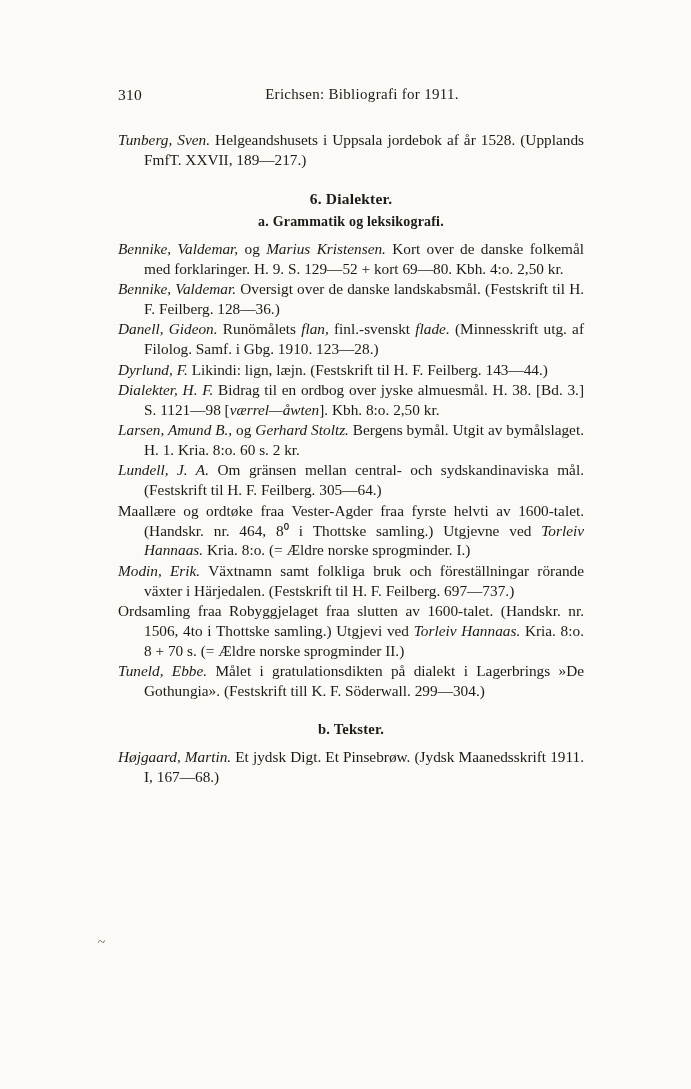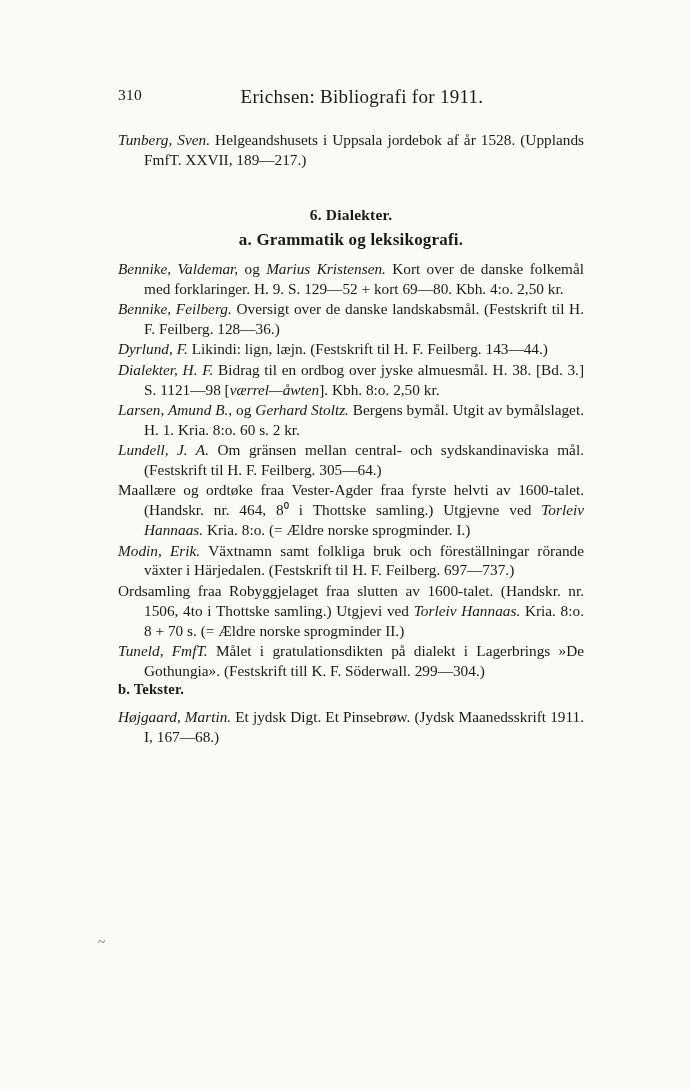--- a/index.html
+++ b/index.html
@@ -39,21 +39,21 @@
     top: 0;
     font-size: 15.5px;
     letter-spacing: 0.3px;
   }
   .running-title {
     position: absolute;
     left: 0;
     top: 0;
     width: 466px;
     text-align: center;
-    font-size: 19px;
+    font-size: 15px;
     letter-spacing: 0.3px;
     padding-left: 22px;
     box-sizing: border-box;
   }
   .entry {
     font-size: 15.3px;
     line-height: 1.30;
     margin-bottom: 0.5px;
     text-indent: 0;
     padding-left: 26px;
@@ -64,35 +64,37 @@
   .entry .hang {
     margin-left: -26px;
   }
   .it {
     font-style: italic;
   }
   .sec {
     text-align: center;
     font-weight: bold;
     font-size: 15.5px;
-    margin-top: 36px;
+    margin-top: 20px;
     margin-bottom: 6px;
     letter-spacing: 0.2px;
   }
   .subsec {
     text-align: center;
     font-weight: bold;
-    font-size: 17px;
+    font-size: 14px;
     margin-top: 2px;
     margin-bottom: 9px;
     letter-spacing: 0.2px;
   }
   .subsec2 {
+    text-align: center;
     font-weight: bold;
     font-size: 14.6px;
+    margin-top: 20px;
     margin-bottom: 9px;
     letter-spacing: 0.2px;
   }
   .tick {
     position: absolute;
     left: 98px;
     top: 934px;
     font-size: 13px;
     color: #4a4740;
   }
@@ -110,29 +112,30 @@
 
     <div>
         <div class="entry"><span class="it hang">Tunberg, Sven.</span><span>  Helgeandshusets i Uppsala jordebok af år 1528. (Upplands FmfT. XXVII, 189—217.)</span></div>
       </div>
 
     <div class="sec">6.  Dialekter.</div>
     <div class="subsec">a.  Grammatik og leksikografi.</div>
 
     <div>
         <div class="entry"><span class="it hang">Bennike, Valdemar,</span><span> og </span><span class="it">Marius Kristensen.</span><span>  Kort over de danske folkemål med forklaringer.  H. 9.  S. 129—52 + kort 69—80.  Kbh.  4:o.  2,50 kr.</span></div>
-        <div class="entry"><span class="it hang">Bennike, Feilberg.</span><span>  Oversigt over de danske landskabsmål.  (Festskrift til H. F. Feilberg.  128—36.)</span></div>
+        <div class="entry"><span class="it hang">Bennike, Valdemar.</span><span>  Oversigt over de danske landskabsmål.  (Festskrift til H. F. Feilberg.  128—36.)</span></div>
+        <div class="entry"><span class="it hang">Danell, Gideon.</span><span>  Runömålets </span><span class="it">flan,</span><span> finl.-svenskt </span><span class="it">flade.</span><span>  (Minnesskrift utg. af Filolog. Samf. i Gbg. 1910.  123—28.)</span></div>
         <div class="entry"><span class="it hang">Dyrlund, F.</span><span>  Likindi: lign, læjn.  (Festskrift til H. F. Feilberg. 143—44.)</span></div>
         <div class="entry"><span class="it hang">Dialekter, H. F.</span><span>  Bidrag til en ordbog over jyske almuesmål.  H. 38.  [Bd. 3.]  S. 1121—98 [</span><span class="it">værrel—åwten</span><span>].  Kbh. 8:o. 2,50 kr.</span></div>
         <div class="entry"><span class="it hang">Larsen, Amund B.,</span><span> og </span><span class="it">Gerhard Stoltz.</span><span>  Bergens bymål.  Utgit av bymålslaget.  H. 1.  Kria.  8:o.  60 s.  2 kr.</span></div>
         <div class="entry"><span class="it hang">Lundell, J. A.</span><span>  Om gränsen mellan central- och sydskandinaviska mål.  (Festskrift til H. F. Feilberg.  305—64.)</span></div>
         <div class="entry"><span class="hang">Maallære og ordtøke fraa Vester-Agder fraa fyrste helvti av 1600-talet.  (Handskr. nr. 464, 8⁰ i Thottske samling.)  Utgjevne ved </span><span class="it">Torleiv Hannaas.</span><span>  Kria.  8:o.  (= Ældre norske sprogminder.  I.)</span></div>
         <div class="entry"><span class="it hang">Modin, Erik.</span><span>  Växtnamn samt folkliga bruk och föreställningar rörande växter i Härjedalen.  (Festskrift til H. F. Feilberg.  697—737.)</span></div>
         <div class="entry"><span class="hang">Ordsamling fraa Robyggjelaget fraa slutten av 1600-talet.  (Handskr. nr. 1506, 4to i Thottske samling.)  Utgjevi ved </span><span class="it">Torleiv Hannaas.</span><span>  Kria.  8:o.  8 + 70 s.  (= Ældre norske sprogminder II.)</span></div>
-        <div class="entry"><span class="it hang">Tuneld, FmfT.</span><span>  Målet i gratulationsdikten på dialekt i Lagerbrings »De Gothungia».  (Festskrift till K. F. Söderwall.  299—304.)</span></div>
+        <div class="entry"><span class="it hang">Tuneld, Ebbe.</span><span>  Målet i gratulationsdikten på dialekt i Lagerbrings »De Gothungia».  (Festskrift till K. F. Söderwall.  299—304.)</span></div>
       </div>
 
     <div class="subsec2">b.  Tekster.</div>
 
     <div>
         <div class="entry"><span class="it hang">Højgaard, Martin.</span><span>  Et jydsk Digt.  Et Pinsebrøw.  (Jydsk Maanedsskrift 1911.  I, 167—68.)</span></div>
       </div>
 
   </div>
   <div class="tick">~</div>

